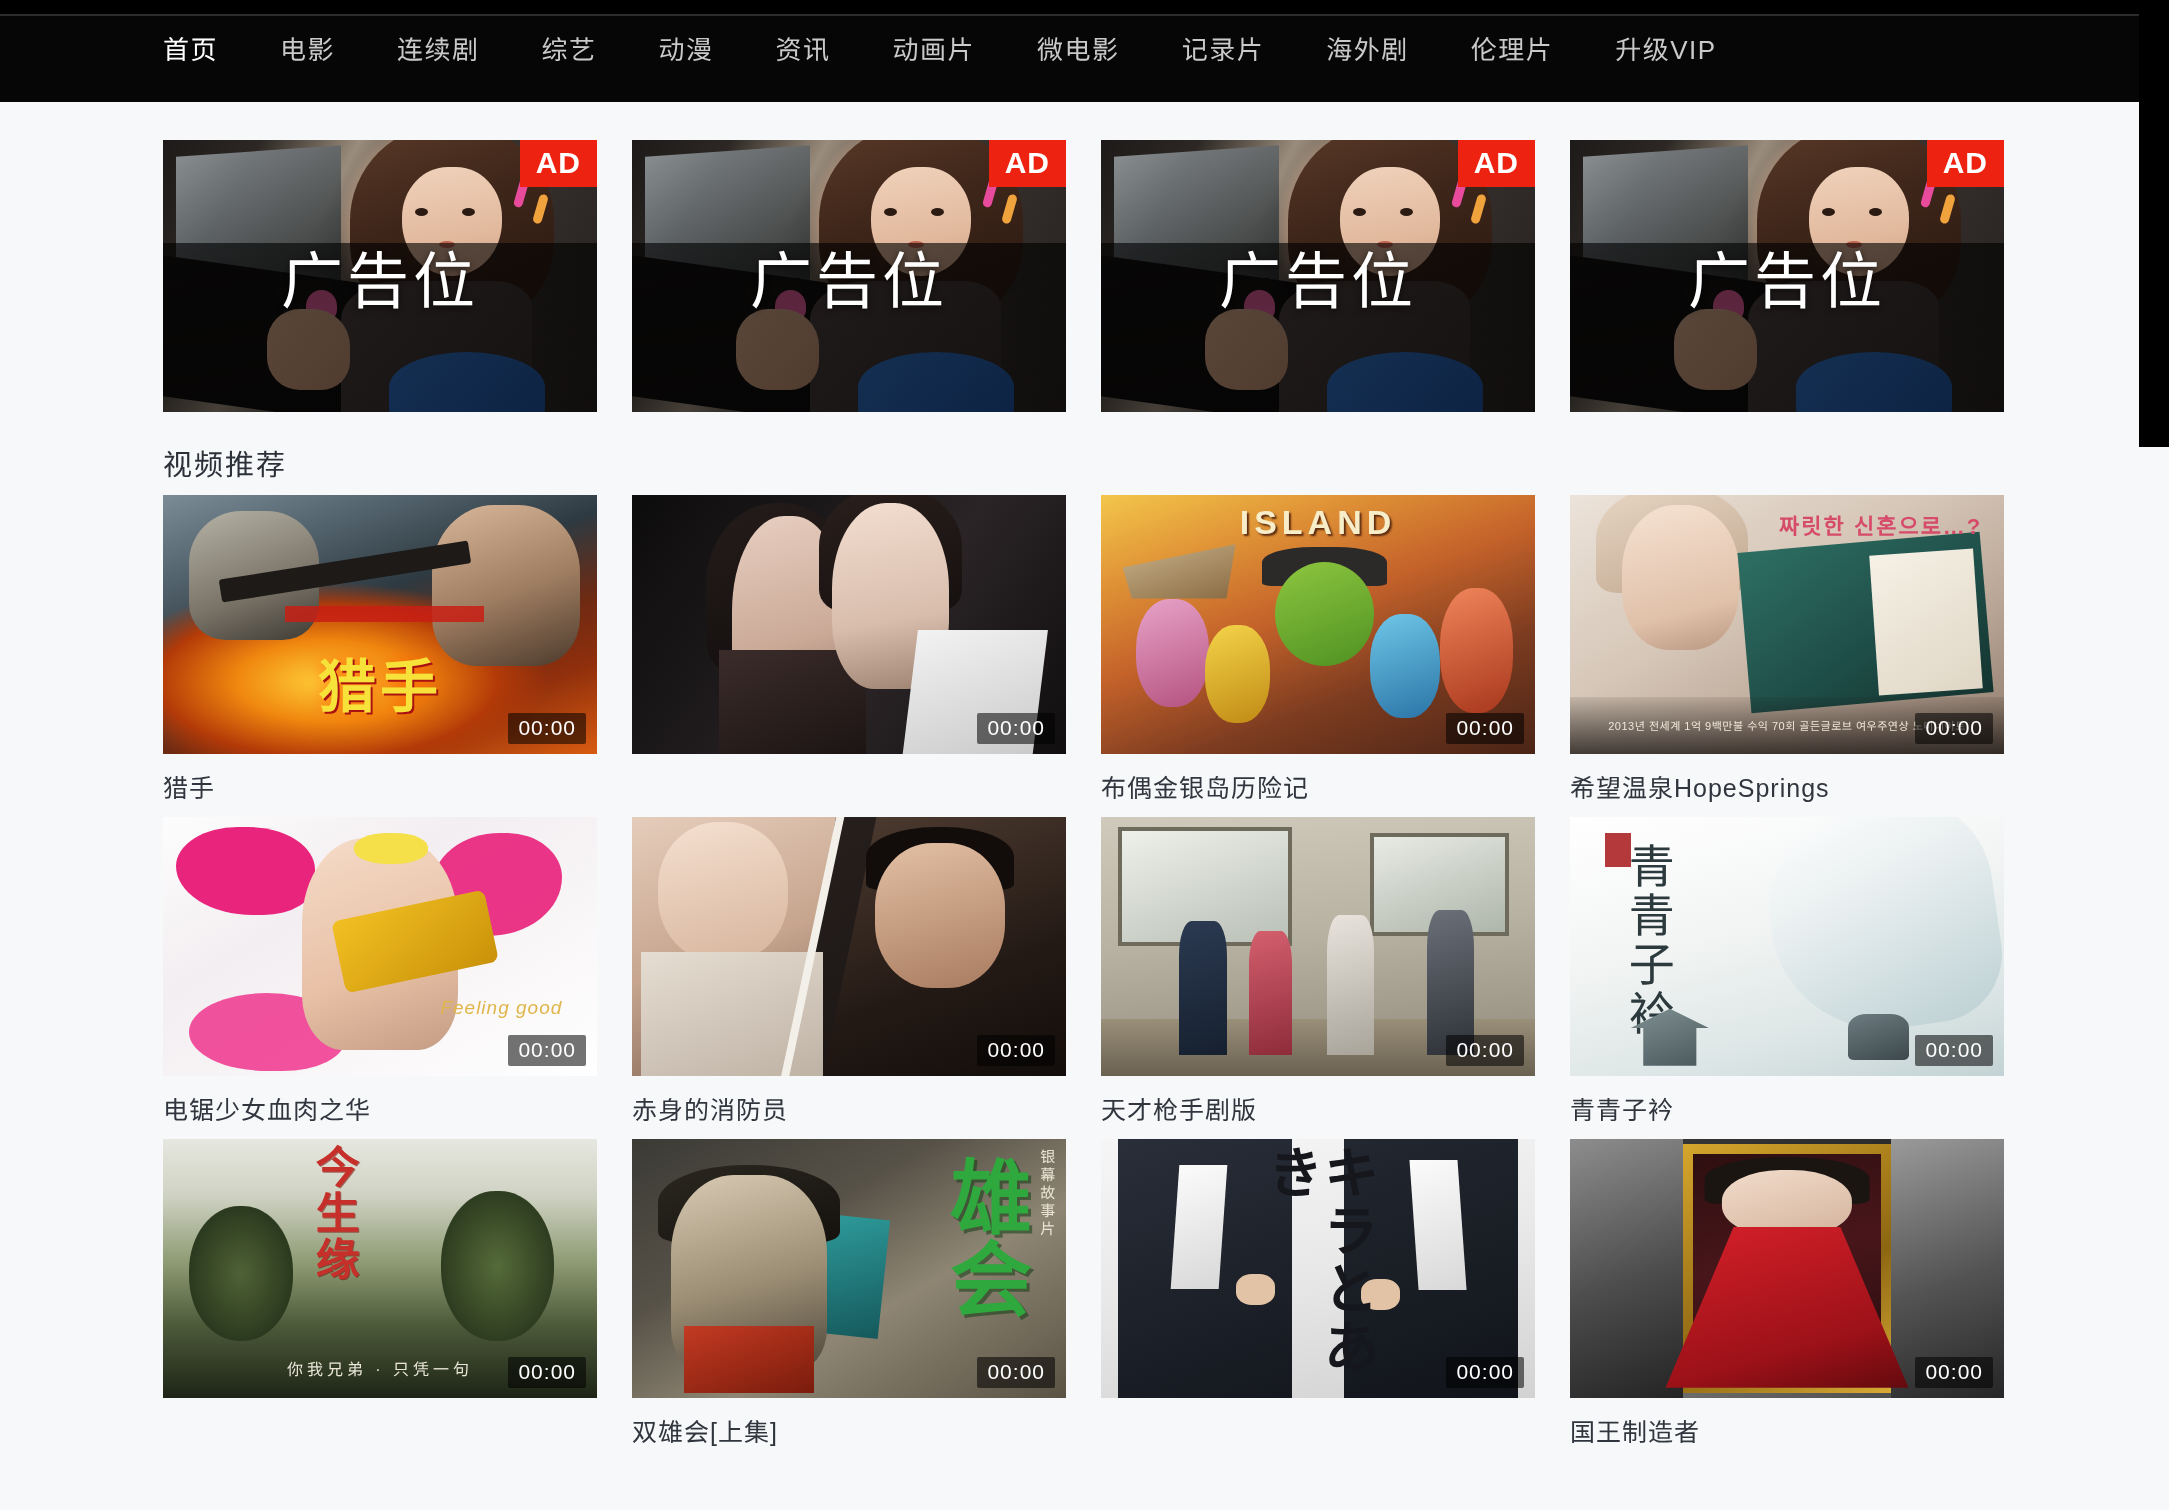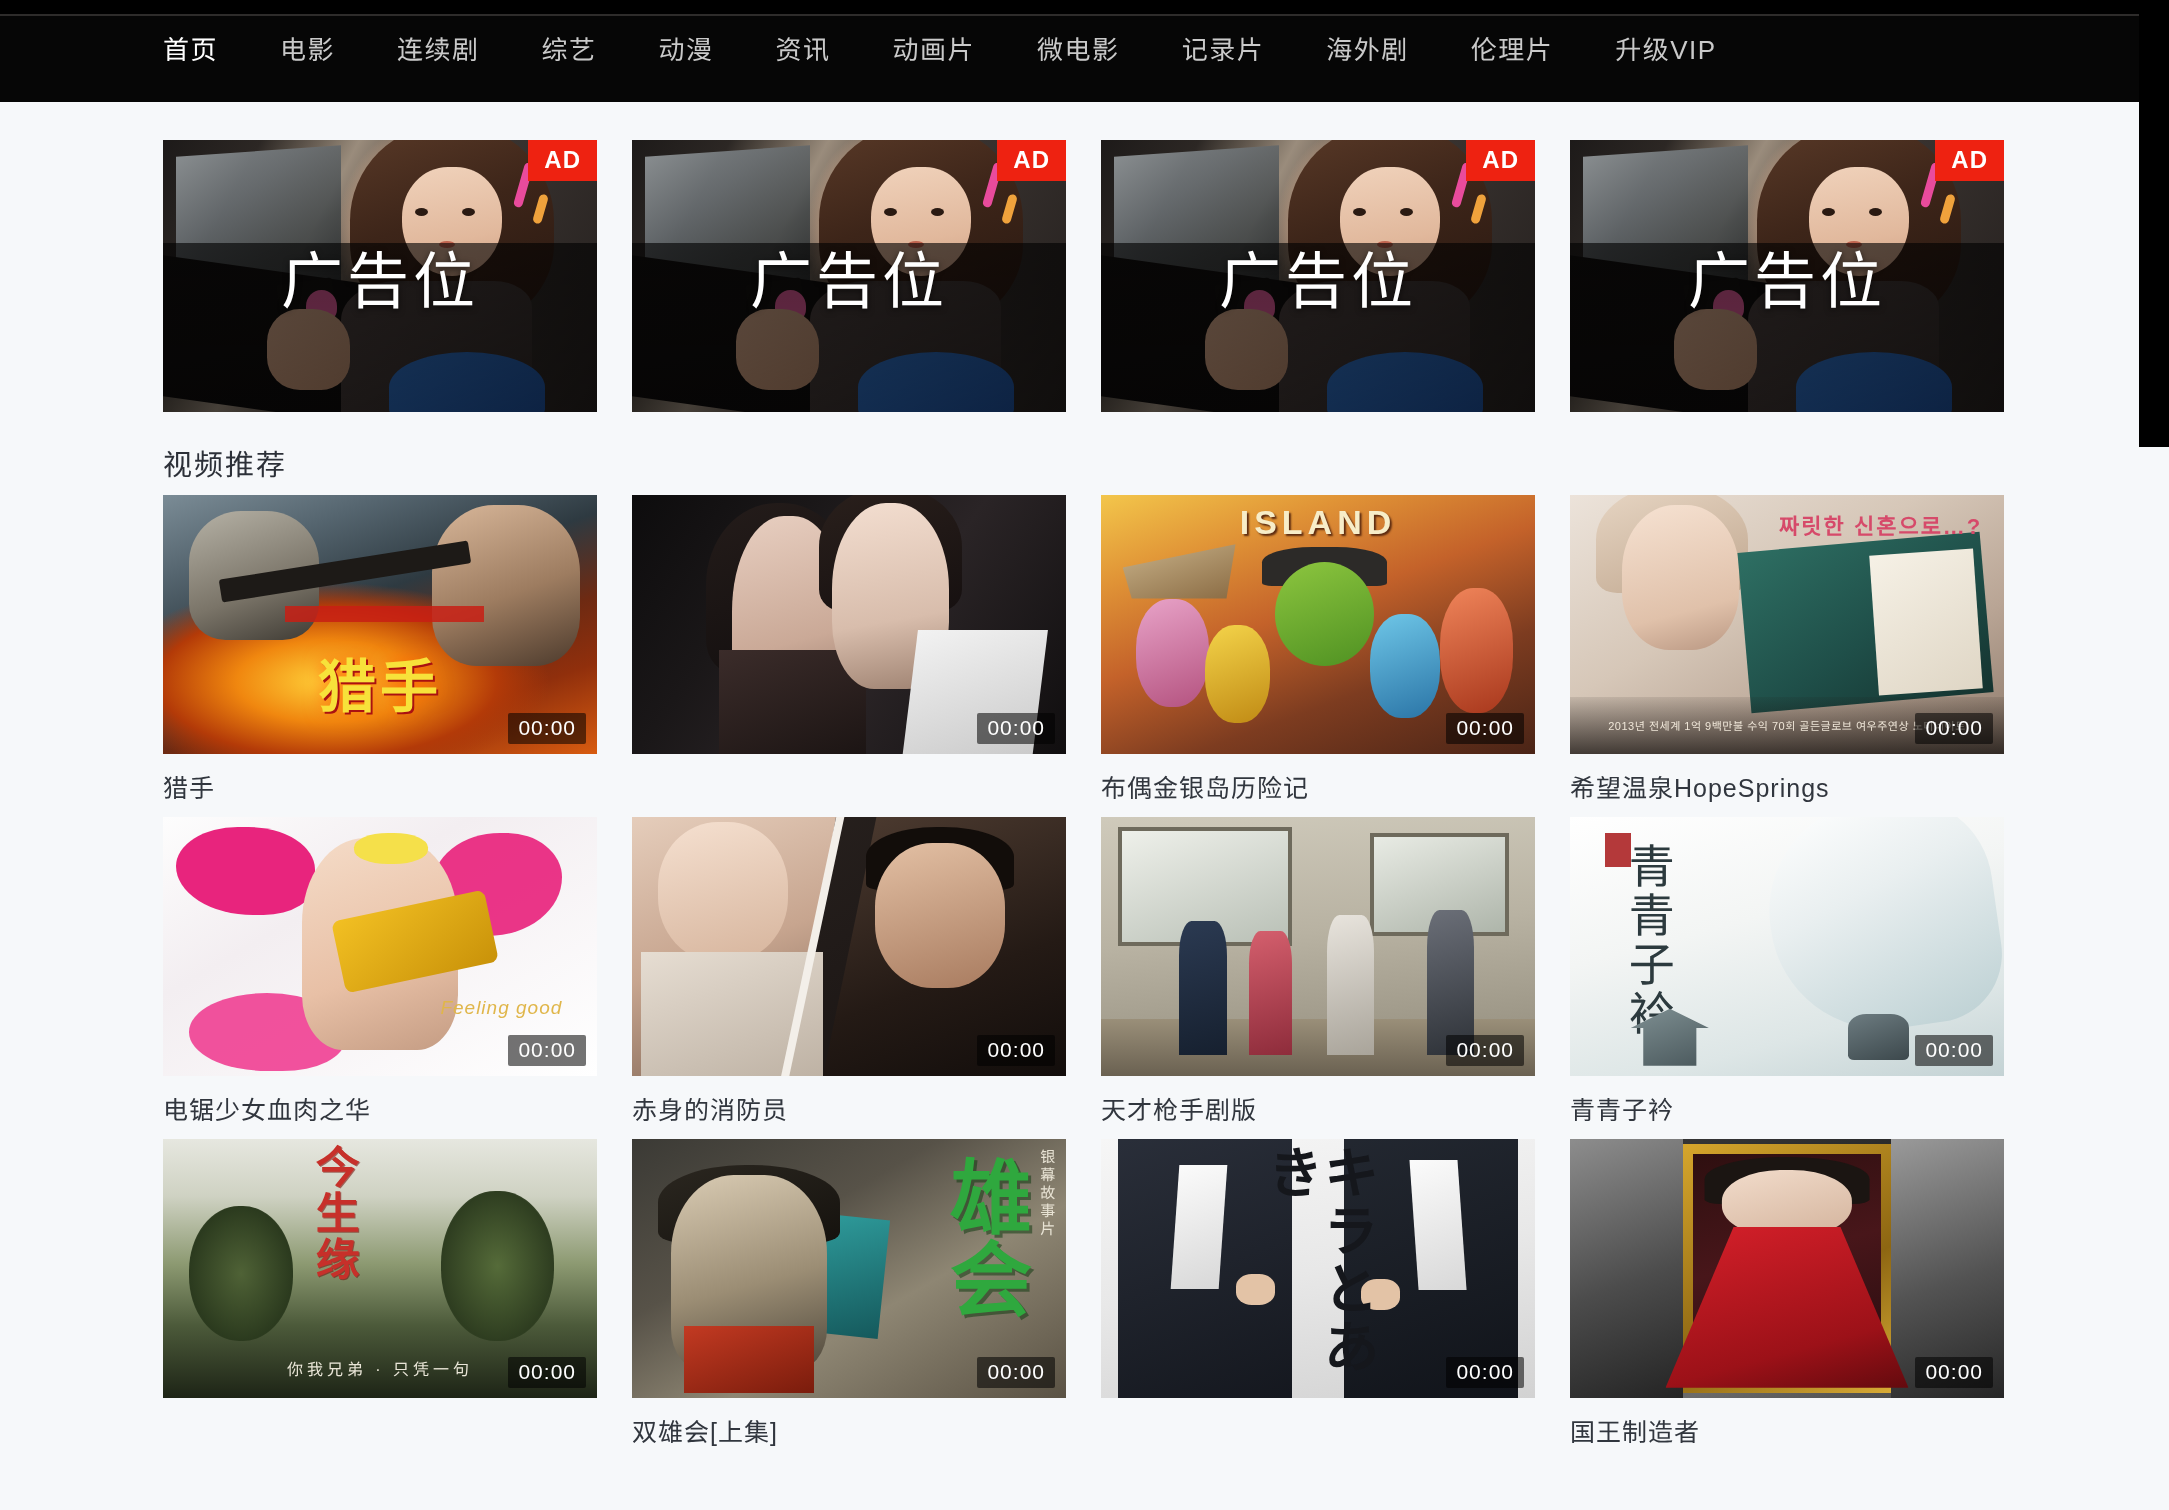--- a/index.html
+++ b/index.html
@@ -141,21 +141,21 @@
     font-size:62px;
     font-weight:400;
     letter-spacing:4px;
     line-height:1.25;
     text-shadow:0 2px 6px rgba(0,0,0,.6);
   }
   .ad-badge {
     position:absolute; right:0; top:0;
     background:#ee2211;
     color:#fff;
-    font-size:24px;
+    font-size:30px;
     font-weight:bold;
     letter-spacing:1px;
     padding:6px 16px 7px;
     z-index:3;
   }
 
   
   .section-title {
     position:absolute; left:163px; top:441px;
     font-size:29px;

